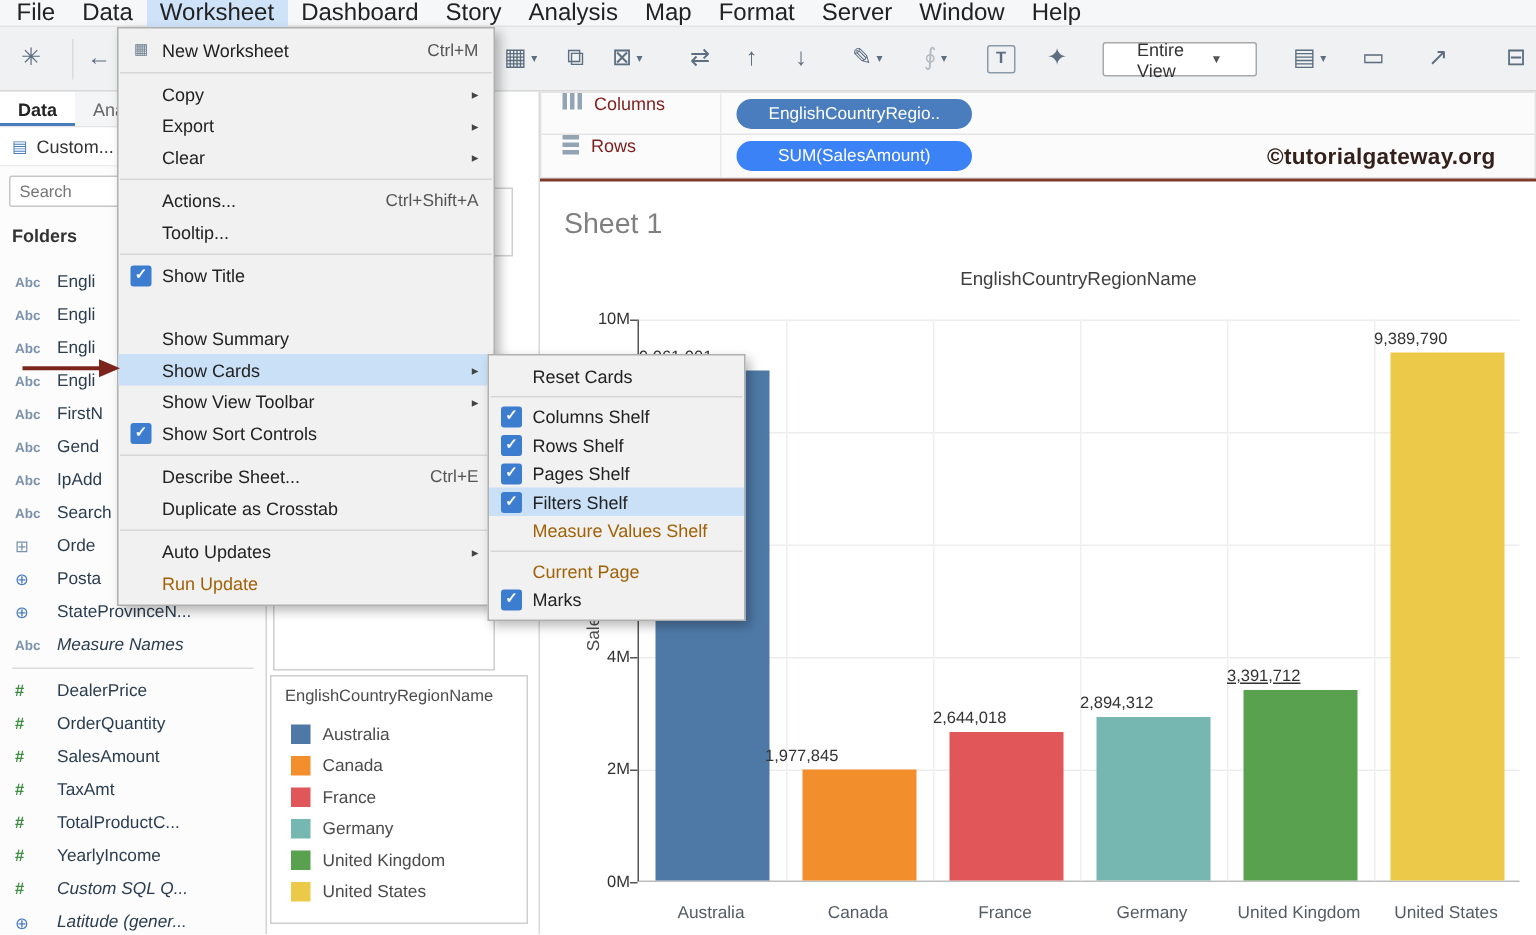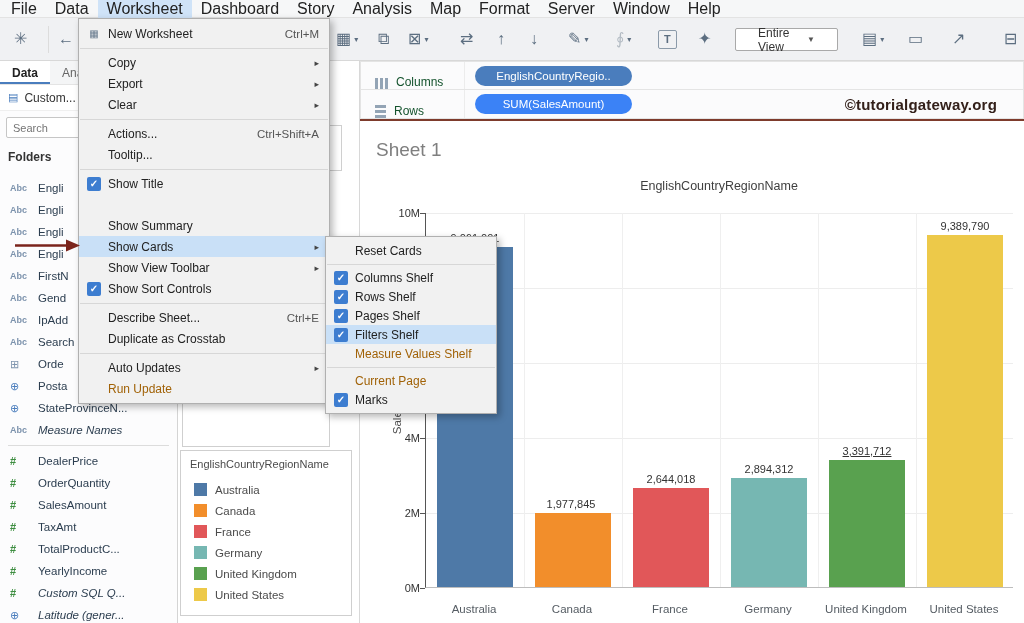--- a/index.html
+++ b/index.html
@@ -48,38 +48,38 @@
   .legend{left:2px;top:389px;width:172px;height:166px;padding:7px 4px 4px 9px}
   .legend-title{font-size:11px;color:#4b4b4b;margin-bottom:9px;white-space:nowrap}
   .legend-row{display:flex;align-items:center;gap:8px;height:21px;padding-left:4px}
   .legend-swatch{width:13px;height:13px;flex:none}
   .legend-label{font-size:11.5px;color:#4b4b4b}
 
   
   .shelves{position:absolute;left:360px;top:61px;width:664px;height:58px;z-index:1}
   .shelf{height:29px;border:1px solid #e4e4e4;display:flex;align-items:center;background:#fbfbfc}
   .shelf.rows{border-top:none}
-  .shelf-label{width:104px;height:100%;display:flex;align-items:flex-end;gap:8px;padding-left:14px;color:#14532d;font-size:12px;flex:none;border-right:1px solid #ececec}
+  .shelf-label{width:120px;height:100%;display:flex;align-items:flex-start;gap:8px;padding-left:14px;color:#7f1d1d;font-size:12px;flex:none;border-right:1px solid #ececec}
   .cols-icon{display:flex;gap:2px}
   .cols-icon i{width:3px;height:11px;background:#93a4b5;display:block}
   .rows-icon{display:flex;flex-direction:column;gap:2px}
   .rows-icon i{width:11px;height:3px;background:#93a4b5;display:block}
   .pill{margin-left:10px;width:157px;height:20px;border-radius:10px;color:#fff;font-size:11.5px;display:flex;align-items:center;justify-content:center;white-space:nowrap;cursor:default}
   .watermark{margin-left:auto;margin-right:26px;font-size:15px;font-weight:bold;color:#33201a;letter-spacing:.2px}
   .maroon-line{position:absolute;left:360px;top:119px;width:664px;height:2px;background:#7e3b2c;z-index:2}
 
   
   .sheet{position:absolute;left:360px;top:121px;width:664px;height:502px;background:#fff}
   .sheet-title{position:absolute;left:16px;top:18px;font-size:19px;color:#7f7f7f}
   .col-header{position:absolute;left:65px;top:58px;width:588px;text-align:center;font-size:12.5px;color:#3f3f3f}
   .plot{position:absolute;left:65px;top:92px;width:588px;height:375px;border-left:1px solid #555;border-bottom:1px solid #bdbdbd}
   .gridline{position:absolute;left:0;width:100%;height:1px;background:#ededed}
   .col-divider{position:absolute;top:0;width:1px;height:100%;background:#efefef}
   .bar{position:absolute;bottom:0}
-  .bar-val{position:absolute;font-size:11px;color:#333;text-align:center}
+  .bar-val{position:absolute;font-size:11px;color:#333;text-align:left}
   .ytick{position:absolute;left:20px;width:40px;text-align:right;font-size:11px;color:#333}
   .ytickmark{position:absolute;left:60px;width:5px;height:1px;background:#555}
   .xcat{position:absolute;top:482px;font-size:11.5px;color:#555c63;text-align:center;white-space:nowrap}
   .ylabel{position:absolute;left:-150px;top:272px;width:375px;height:14px;transform:rotate(-90deg);text-align:center;font-size:11.5px;color:#4e4e4e}
 
   
   .menu{position:absolute;background:#f1f1f1;border:1px solid #b0b0b0;box-shadow:3px 3px 7px rgba(0,0,0,.28);padding:4px 0;cursor:default}
   .wmenu{left:78px;top:18px;width:252px;z-index:50}
   .smenu{left:325px;top:236px;width:172px;z-index:60}
   .mi{display:flex;align-items:center;height:21px;padding:0 6px 0 4px}
@@ -310,21 +310,21 @@
         <div class="gridline" style="top: 75px;"></div>
         <div class="gridline" style="top: 0px;"></div>
         <div class="col-divider" style="left: 98px;"></div>
         <div class="col-divider" style="left: 196px;"></div>
         <div class="col-divider" style="left: 294px;"></div>
         <div class="col-divider" style="left: 392px;"></div>
         <div class="col-divider" style="left: 490px;"></div>
         <div class="bar" style="left: 11px; width: 76px; height: 339.788px; background: rgb(78, 121, 167);"></div>
         <div class="bar-val" style="left: 0px; width: 98px; top: 19.2125px;">9,061,001</div>
         <div class="bar" style="left: 109px; width: 76px; height: 74.1692px; background: rgb(242, 142, 43);"></div>
-        <div class="bar-val" style="left: 96px; width: 98px; top: 284.831px;">1,977,845</div>
+        <div class="bar-val" style="left: 84px; width: 98px; top: 284.831px;">1,977,845</div>
         <div class="bar" style="left: 207px; width: 76px; height: 99.1507px; background: rgb(225, 87, 89);"></div>
         <div class="bar-val" style="left: 196px; width: 98px; top: 259.849px;">2,644,018</div>
         <div class="bar" style="left: 305px; width: 76px; height: 108.537px; background: rgb(118, 183, 178);"></div>
         <div class="bar-val" style="left: 294px; width: 98px; top: 250.463px;">2,894,312</div>
         <div class="bar" style="left: 403px; width: 76px; height: 127.189px; background: rgb(89, 161, 79);"></div>
         <div class="bar-val" style="left: 392px; width: 98px; top: 231.811px; text-decoration: underline;">3,391,712</div>
         <div class="bar" style="left: 501px; width: 76px; height: 352.117px; background: rgb(237, 201, 73);"></div>
         <div class="bar-val" style="left: 490px; width: 98px; top: 6.88288px;">9,389,790</div>
       </div>
   <span class="ytick" style="top: 461px;">0M</span>

